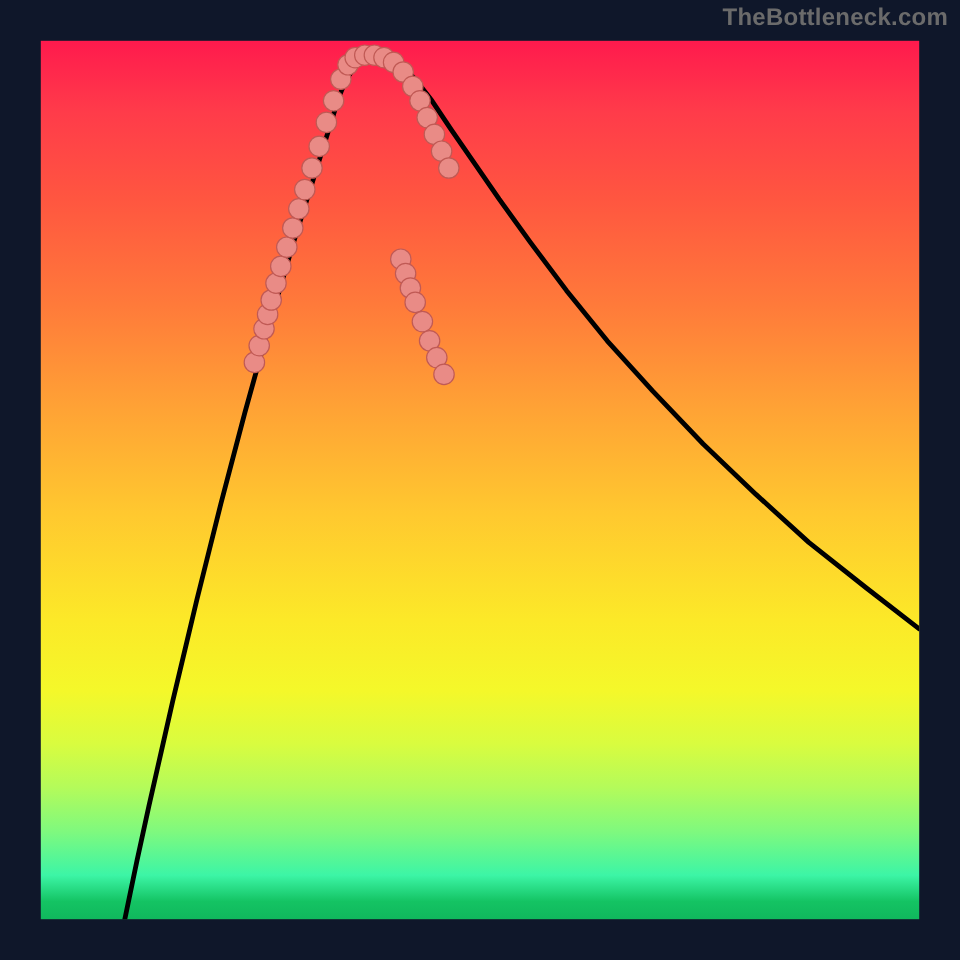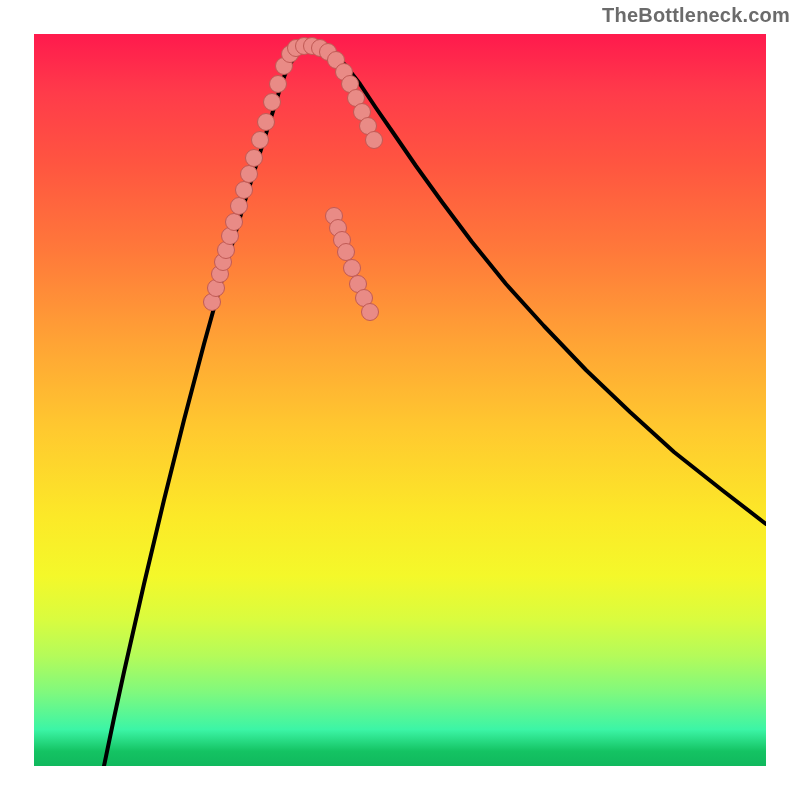--- a/index.html
+++ b/index.html
@@ -7,21 +7,21 @@
     padding: 0;
     width: 800px;
     height: 800px;
     background: #000;
     overflow: hidden;
   }
   .container {
     position: relative;
     width: 800px;
     height: 800px;
-    background: #ffffff;
+    background: #0f172a;
   }
   .plot-area {
     position: absolute;
     left: 34px;
     top: 34px;
     width: 732px;
     height: 732px;
     background: linear-gradient(to bottom,
       #ff1a4d 0%,
       #ff3b4a 8%,

